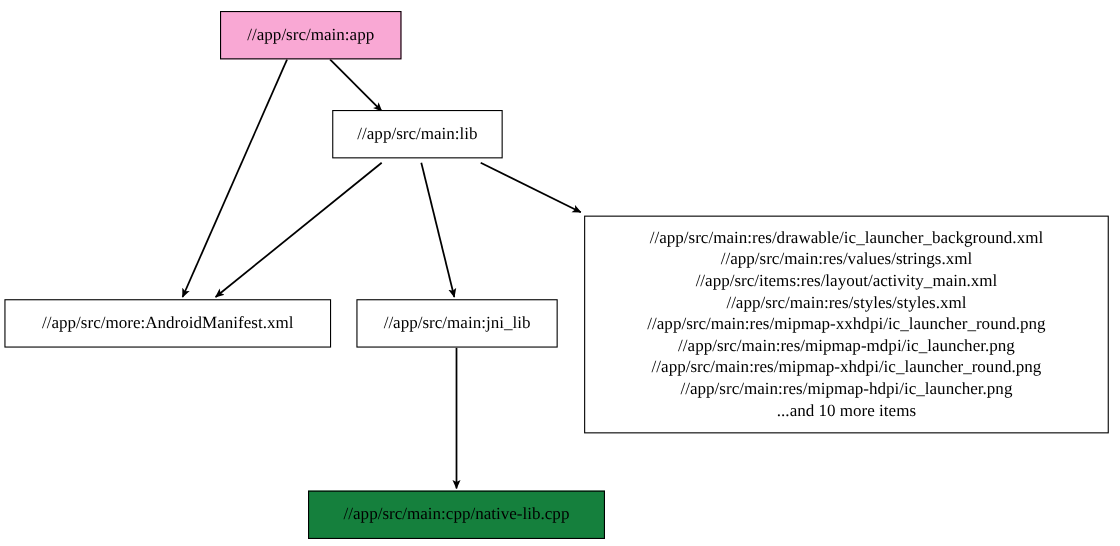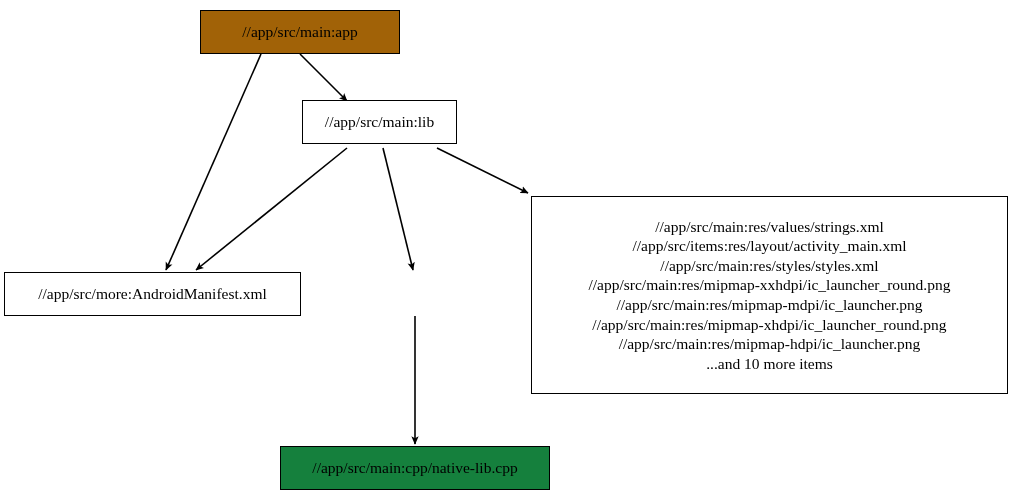--- a/index.html
+++ b/index.html
@@ -69,38 +69,42 @@
         </marker>
       </defs>
       <line x1="261" y1="54" x2="166" y2="270" stroke="#000000" stroke-width="1.6" marker-end="url(#arrowhead)"></line>
       <line x1="300" y1="54" x2="347" y2="101" stroke="#000000" stroke-width="1.6" marker-end="url(#arrowhead)"></line>
       <line x1="347" y1="148" x2="196" y2="270" stroke="#000000" stroke-width="1.6" marker-end="url(#arrowhead)"></line>
       <line x1="383" y1="148" x2="413" y2="270" stroke="#000000" stroke-width="1.6" marker-end="url(#arrowhead)"></line>
       <line x1="437" y1="148" x2="528" y2="193" stroke="#000000" stroke-width="1.6" marker-end="url(#arrowhead)"></line>
       <line x1="415" y1="316" x2="415" y2="444" stroke="#000000" stroke-width="1.6" marker-end="url(#arrowhead)"></line>
     </svg>
 
-  <div class="graph-node" id="node-app" style="left: 200px; top: 10px; width: 200px; height: 44px; border-color: rgb(0, 0, 0); background: #a16207;">
+  <div class="graph-node" id="node-app" style="left: 200px; top: 10px; width: 165px; height: 44px; border-color: rgb(0, 0, 0); background: #f9a8d4;">
     <span class="node-label">//app/src/main:app</span>
   </div>
 
   <div class="graph-node" id="node-lib" style="left: 302px; top: 100px; width: 155px; height: 44px; border-color: rgb(0, 0, 0); background: rgb(255, 255, 255);">
     <span class="node-label">//app/src/main:lib</span>
   </div>
 
   <div class="graph-node" id="node-manifest" style="left: 4px; top: 272px; width: 297px; height: 44px; border-color: rgb(0, 0, 0); background: rgb(255, 255, 255);">
     <span class="node-label">//app/src/more:AndroidManifest.xml</span>
   </div>
 
+  <div class="graph-node" id="node-jni-lib" style="left: 324px; top: 272px; width: 183px; height: 44px; border-color: rgb(0, 0, 0); background: rgb(255, 255, 255);">
+    <span class="node-label">//app/src/main:jni_lib</span>
+  </div>
 
   <div class="graph-node" id="node-native-lib" style="left: 280px; top: 446px; width: 270px; height: 44px; border-color: rgb(0, 0, 0); background: #15803d;">
     <span class="node-label">//app/src/main:cpp/native-lib.cpp</span>
   </div>
 
   <div class="graph-node multiline" id="node-resources" style="left: 531px; top: 196px; width: 477px; height: 198px; border-color: rgb(0, 0, 0); background: rgb(255, 255, 255);">
+      <span class="node-line">//app/src/main:res/drawable/ic_launcher_background.xml</span>
       <span class="node-line">//app/src/main:res/values/strings.xml</span>
       <span class="node-line">//app/src/items:res/layout/activity_main.xml</span>
       <span class="node-line">//app/src/main:res/styles/styles.xml</span>
       <span class="node-line">//app/src/main:res/mipmap-xxhdpi/ic_launcher_round.png</span>
       <span class="node-line">//app/src/main:res/mipmap-mdpi/ic_launcher.png</span>
       <span class="node-line">//app/src/main:res/mipmap-xhdpi/ic_launcher_round.png</span>
       <span class="node-line">//app/src/main:res/mipmap-hdpi/ic_launcher.png</span>
       <span class="node-line">...and 10 more items</span>
     </div>
 

